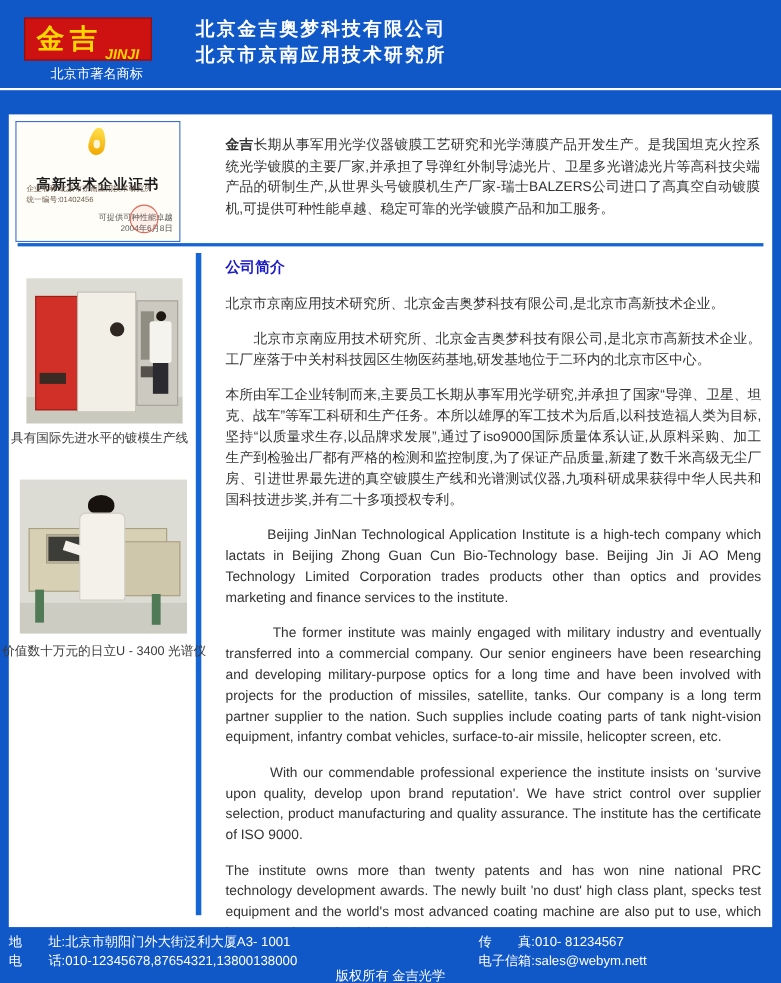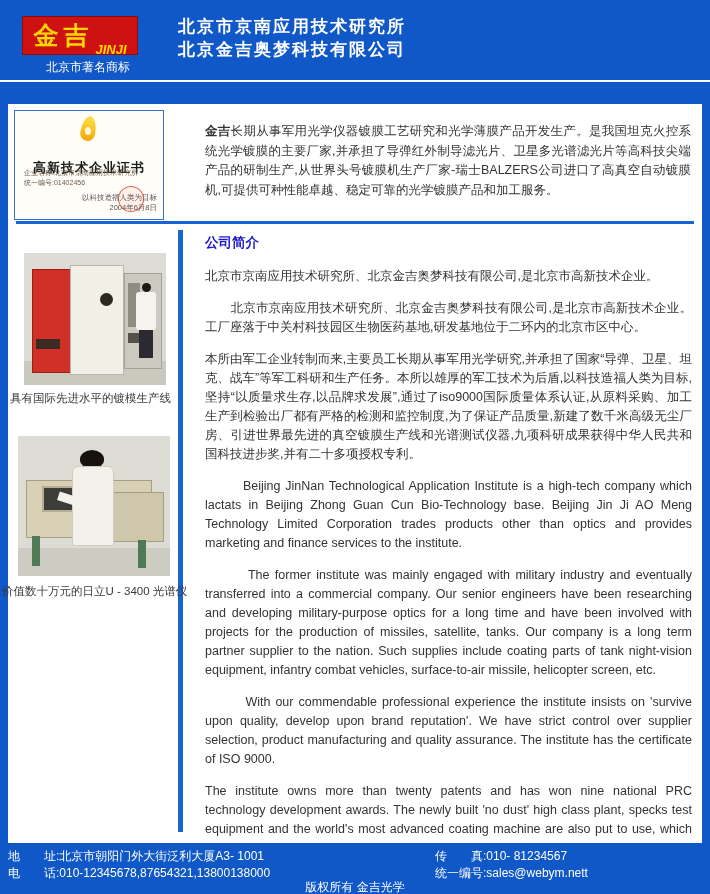--- a/index.html
+++ b/index.html
@@ -60,43 +60,43 @@
 </style>
 </head>
 <body>
 
 <div class="abs logo-box">
   <span class="logo-cn">金吉</span>
   <span class="logo-en">JINJI</span>
 </div>
 <div class="abs trademark">北京市著名商标</div>
 <div class="abs titles">
+  <div>北京金吉奥梦科技有限公司</div>
   <div>北京市京南应用技术研究所</div>
-  <div>北京金吉奥梦科技有限公司</div>
 </div>
 <div class="abs header-rule"></div>
 
 <div class="abs nav">
   <div class="nav-item">首页</div>
   <div class="nav-item">公司简介</div>
   <div class="nav-item">产品介绍</div>
   <div class="nav-item">技术支持</div>
   <div class="nav-item">联系我们</div>
 </div>
 
 <div class="abs panel"></div>
 
 <div class="abs cert">
   <div class="abs flame" style="position:absolute;"></div>
   <div class="abs flame-dot" style="position:absolute;"></div>
   <div class="abs cert-title" style="position:absolute;">高新技术企业证书</div>
   <div class="abs cert-small cert-line1" style="position:absolute;">企业名称:北京市京南应用技术研究所</div>
   <div class="abs cert-small cert-line2" style="position:absolute;">统一编号:01402456</div>
   <div class="abs cert-issue" style="position:absolute;">
-    <div>以科技造福人类为目标</div>
+    <div>可提供可种性能卓越</div>
     <div>2004年6月8日</div>
   </div>
   <div class="abs cert-seal" style="position:absolute;"></div>
 </div>
 
 <div class="abs intro"><b>金吉</b><span>长期从事军用光学仪器镀膜工艺研究和光学薄膜产品开发生产。是我国坦克火控系统光学镀膜的主要厂家,并承担了导弹红外制导滤光片、卫星多光谱滤光片等高科技尖端产品的研制生产,从世界头号镀膜机生产厂家-瑞士BALZERS公司进口了高真空自动镀膜机,可提供可种性能卓越、稳定可靠的光学镀膜产品和加工服务。</span></div>
 
 <div class="abs h-divider"></div>
 <div class="abs v-bar"></div>
 
@@ -140,16 +140,16 @@
 
 </div>
 
 <div class="abs footer">
   <div class="abs f-left">
     <div>地　　址:北京市朝阳门外大街泛利大厦A3- 1001</div>
     <div>电　　话:010-12345678,87654321,13800138000</div>
   </div>
   <div class="abs f-right">
     <div>传　　真:010- 81234567</div>
-    <div><span>统一编号:</span><a class="f-email">sales@webym.nett</a></div>
+    <div><span>电子信箱:</span><a class="f-email">sales@webym.nett</a></div>
   </div>
   <div class="abs f-copy">版权所有 金吉光学</div>
 </div>
 
 </body></html>

